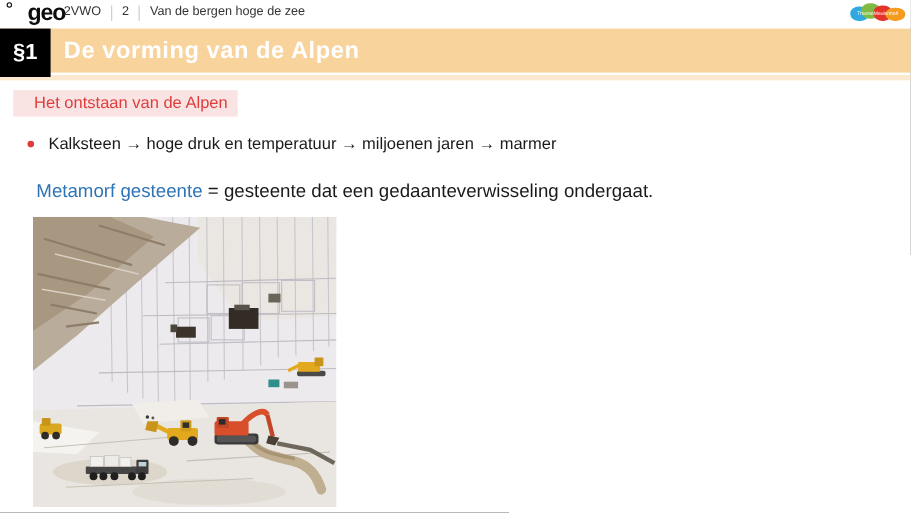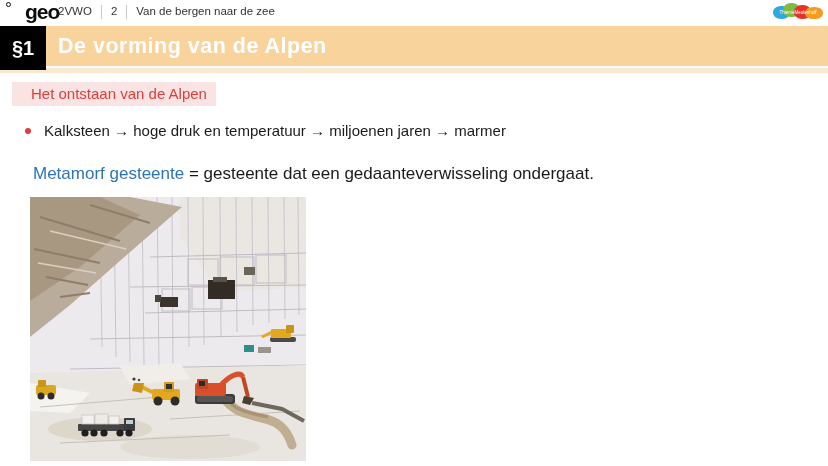--- a/index.html
+++ b/index.html
@@ -63,21 +63,21 @@
 <div class="slide">
 
   <div class="topbar">
     <span class="geo-ring"></span>
     <span class="geo-logo">geo</span>
     <div class="topbar-meta">
       <span>2VWO</span>
       <span class="topbar-sep"></span>
       <span>2</span>
       <span class="topbar-sep"></span>
-      <span>Van de bergen naar de zee</span>
+      <span>Van de bergen hoge de zee</span>
     </div>
     <div class="pub-logo">
       <span class="pub-blob b1"></span>
       <span class="pub-blob b2"></span>
       <span class="pub-blob b3"></span>
       <span class="pub-blob b4"></span>
       <span class="pub-text">ThiemeMeulenhoff</span>
     </div>
   </div>
 

